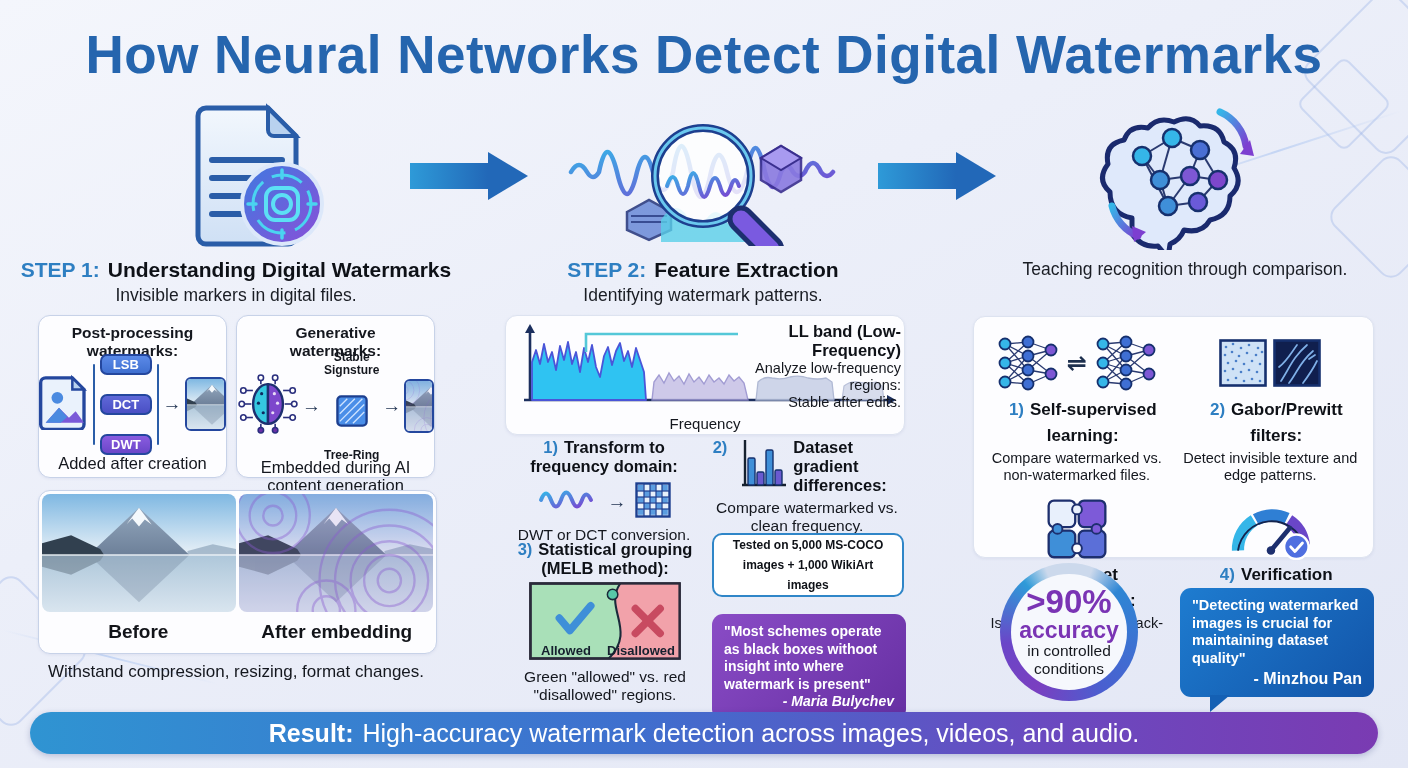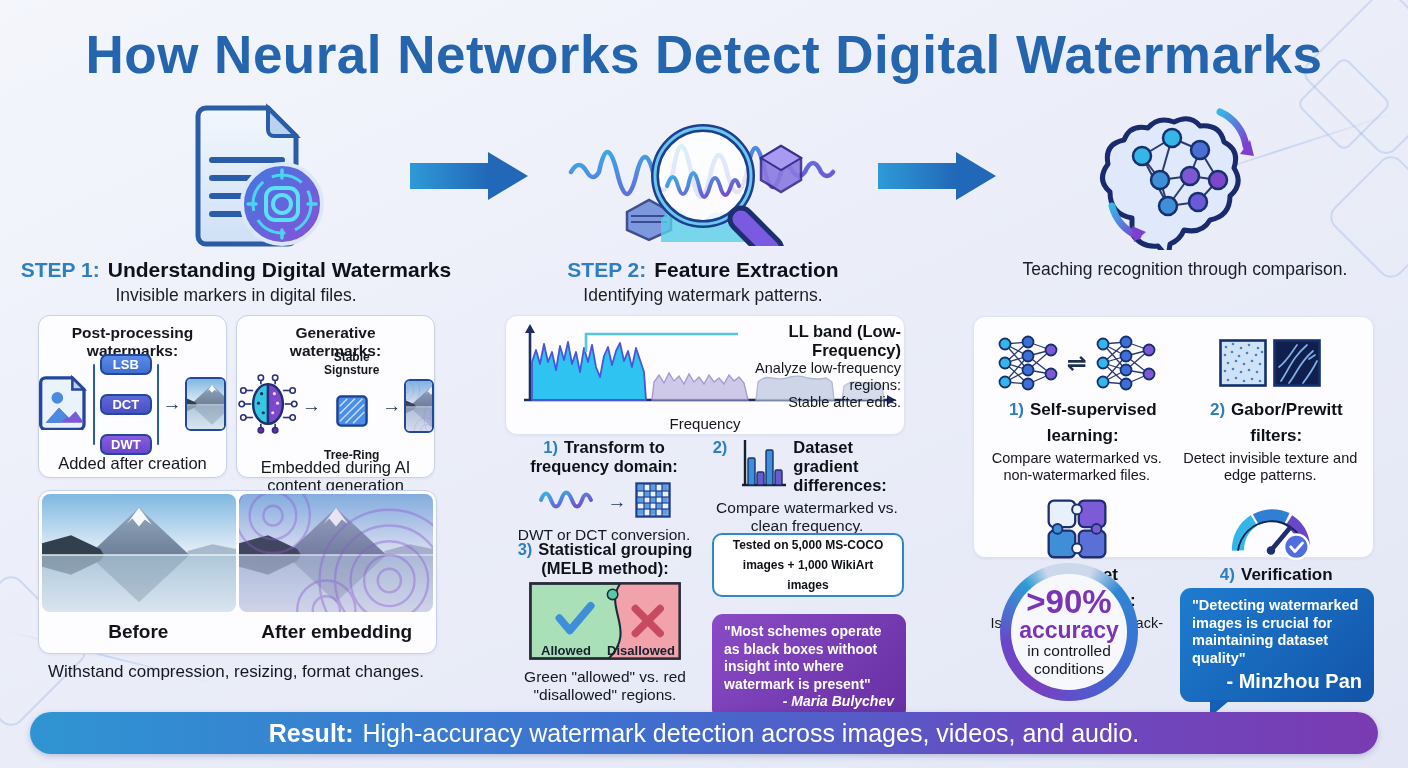--- a/index.html
+++ b/index.html
@@ -650,21 +650,21 @@
     <div class="donut-inner">
       <div class="don-val">&gt;90%</div>
       <div class="don-word">accuracy</div>
       <div class="don-sub">in controlled</div>
       <div class="don-sub">conditions</div>
     </div>
   </div>
 
   <div class="abs bubble blue" style="left:1180px;top:588px;width:194px;min-height:94px;">
     <div class="q" style="font-size:14.5px;">"Detecting watermarked images is crucial for maintaining dataset quality"</div>
-    <div style="text-align:right;font-size:20px;font-weight:700;margin-top:3px;">- Minzhou Pan</div>
+    <div style="text-align:right;font-size:16px;font-weight:700;margin-top:3px;">- Minzhou Pan</div>
     <div class="tail"></div>
   </div>
 
   <div class="abs banner">
     <span class="b1">Result:</span>
     <span class="b2">High-accuracy watermark detection across images, videos, and audio.</span>
   </div>
 
 </div>
 

